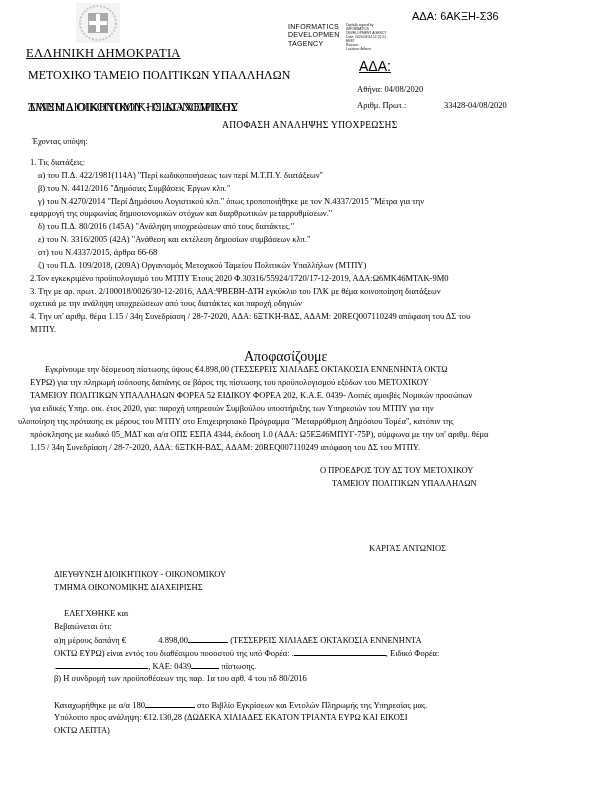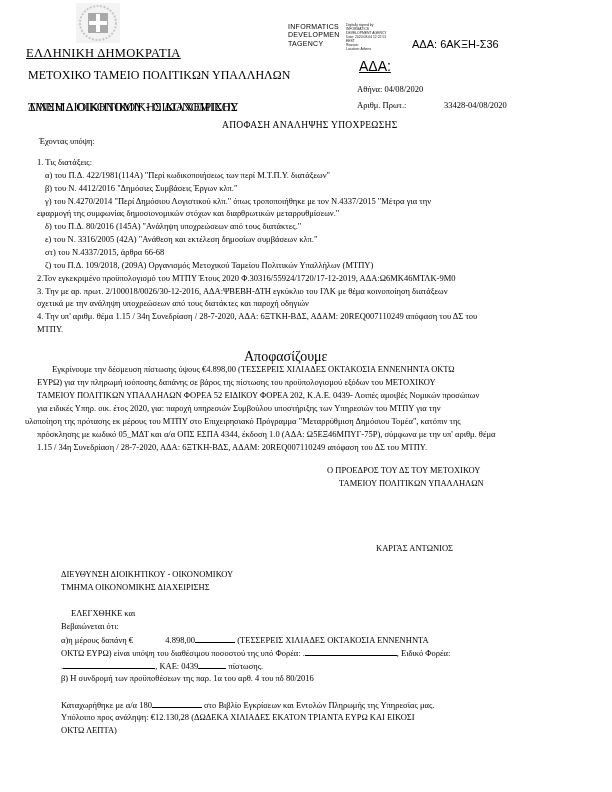--- a/index.html
+++ b/index.html
@@ -5,29 +5,29 @@
     html, body { margin: 0; padding: 0; background: #ffffff; }
     body {
       width: 612px; height: 792px; position: relative; overflow: hidden;
       font-family: "Liberation Serif", "DejaVu Serif", serif;
       color: #000; font-size: 9px; line-height: 1.2;
     }
     .abs { position: absolute; white-space: nowrap; }
     .emblem {
       position: absolute; left: 76px; top: 3px; width: 44px; height: 40px;
     }
-    .ada-top { font-family: "Liberation Sans", "DejaVu Sans", sans-serif; font-size: 11px; left: 412px; top: 10px; margin-top: 28px; }
+    .ada-top { font-family: "Liberation Sans", "DejaVu Sans", sans-serif; font-size: 11px; left: 412px; top: 10px; }
     .agency { font-family: "Liberation Sans", "DejaVu Sans", sans-serif; font-size: 7px; line-height: 8.3px; left: 288px; top: 23px; letter-spacing: 0.3px; }
     .sig { font-family: "Liberation Sans", "DejaVu Sans", sans-serif; font-size: 3.4px; line-height: 4px; left: 346px; top: 23px; color:#222; }
     .republic { font-size: 12.5px; left: 26px; top: 46px; letter-spacing: 0.3px; text-decoration: underline; }
     .org-line { font-size: 12px; left: 28px; }
     .ada-label { font-family: "Liberation Sans", "DejaVu Sans", sans-serif; font-size: 14px; left: 359px; top: 58px; text-decoration: underline; }
     .date-lbl { font-size: 8.5px; left: 357px; }
     .title { font-size: 9.5px; left: 222px; top: 120px; letter-spacing: 0.3px; }
-    .body-line { font-size: 8.5px; margin-left: 7px; }
+    .body-line { font-size: 8.5px; }
     .heading2 { font-size: 14px; left: 244px; top: 349px; }
     .underline { display:inline-block; border-bottom: 1px solid #000; height: 8px; vertical-align: baseline; }
   </style>
 </head>
 <body>
 
 <div class="emblem">
   <svg width="44" height="40" viewBox="0 0 44 40">
     <rect x="0" y="0" width="44" height="40" fill="#f3f3f3"></rect>
     <ellipse cx="22" cy="20" rx="18" ry="17" fill="none" stroke="#c8c8c8" stroke-width="2" stroke-dasharray="2 1.5"></ellipse>
@@ -100,21 +100,21 @@
 <div class="abs body-line" style="left:54px; top:582px">ΤΜΗΜΑ ΟΙΚΟΝΟΜΙΚΗΣ ΔΙΑΧΕΙΡΙΣΗΣ</div>
 <div class="abs body-line" style="left:64px; top:608px">ΕΛΕΓΧΘΗΚΕ και</div>
 <div class="abs body-line" style="left:54px; top:621px">Βεβαιώνεται ότι:</div>
 
 <div class="abs body-line" style="left:54px; top:634px">
   <span>α)η μέρους δαπάνη €</span>
   <span style="display:inline-block; width:28px"></span>
   <span>4.898,00</span><span class="underline" style="width:40px"></span><span> (ΤΕΣΣΕΡΕΙΣ ΧΙΛΙΑΔΕΣ ΟΚΤΑΚΟΣΙΑ ΕΝΝΕΝΗΝΤΑ</span>
 </div>
 <div class="abs body-line" style="left:54px; top:647px">
-  <span>ΟΚΤΩ ΕΥΡΩ) είναι υπόψη του διαθέσιμου ποσοστού της υπό Φορέα: .</span><span class="underline" style="width:92px"></span><span>, Ειδικό Φορέα:</span>
+  <span>ΟΚΤΩ ΕΥΡΩ) είναι εντός του διαθέσιμου ποσοστού της υπό Φορέα: .</span><span class="underline" style="width:92px"></span><span>, Ειδικό Φορέα:</span>
 </div>
 <div class="abs body-line" style="left:54px; top:660px">
   <span>.</span><span class="underline" style="width:92px"></span><span>, ΚΑΕ: 0439</span><span class="underline" style="width:28px"></span><span> πίστωσης.</span>
 </div>
 <div class="abs body-line" style="left:54px; top:673px">β) Η συνδρομή των προϋποθέσεων της παρ. 1α του αρθ. 4 του πδ 80/2016</div>
 
 <div class="abs body-line" style="left:54px; top:699px">
   <span>Καταχωρήθηκε με α/α 180</span><span class="underline" style="width:50px"></span><span> στο Βιβλίο Εγκρίσεων και Εντολών Πληρωμής της Υπηρεσίας μας.</span>
 </div>
 <div class="abs body-line" style="left:54px; top:712px">Υπόλοιπο προς ανάληψη: €12.130,28  (ΔΩΔΕΚΑ ΧΙΛΙΑΔΕΣ ΕΚΑΤΟΝ ΤΡΙΑΝΤΑ ΕΥΡΩ ΚΑΙ ΕΙΚΟΣΙ</div>

